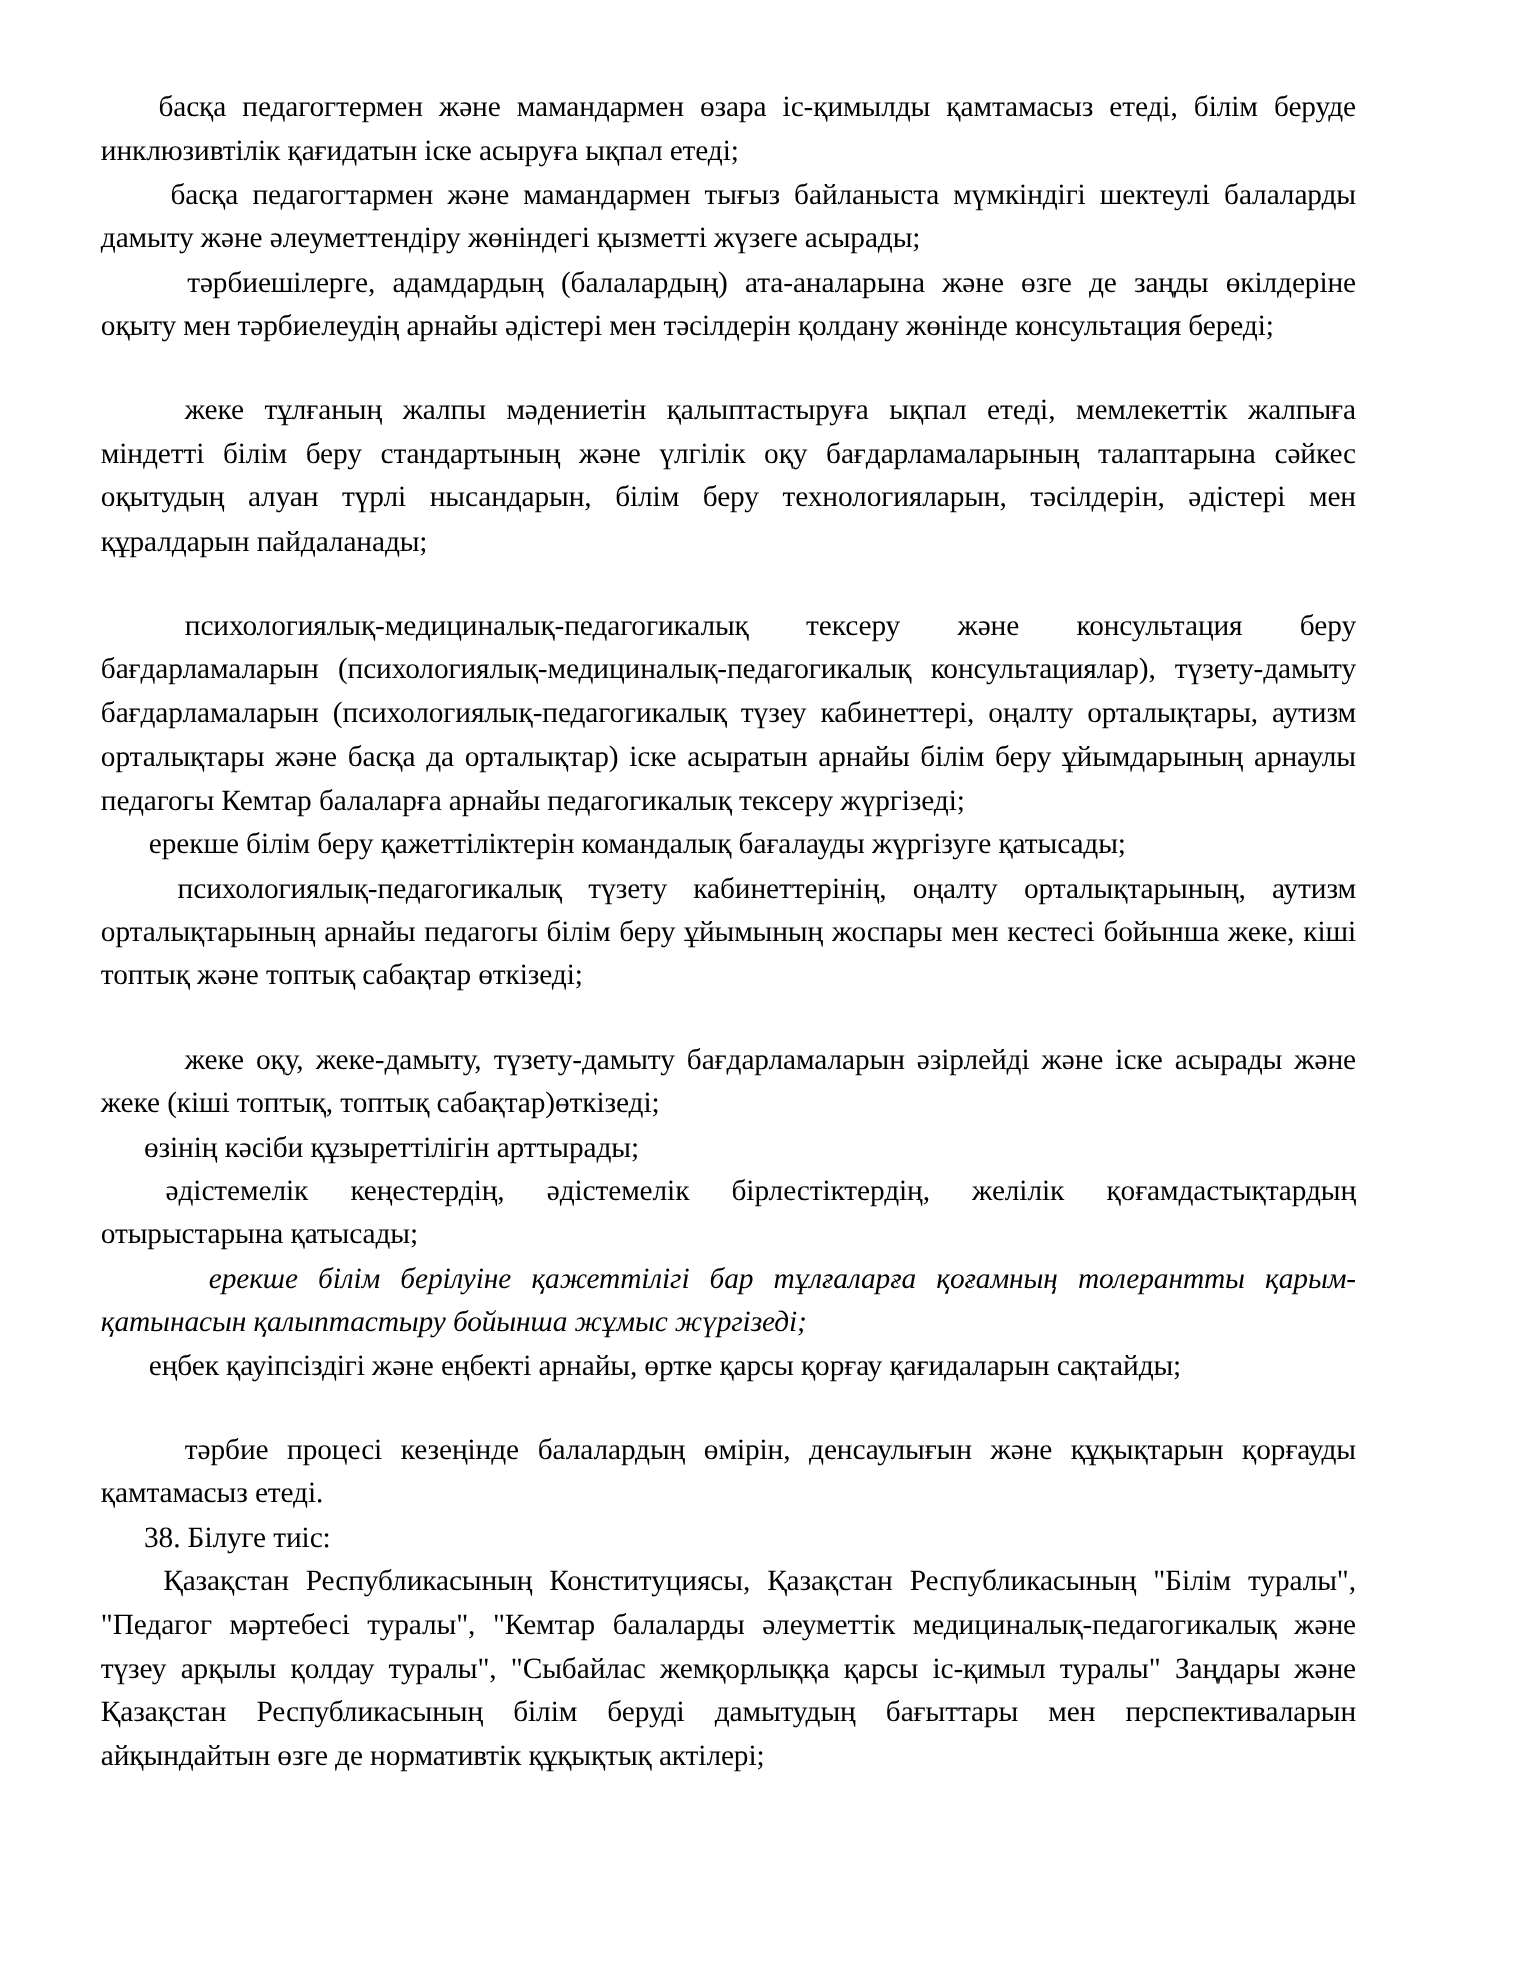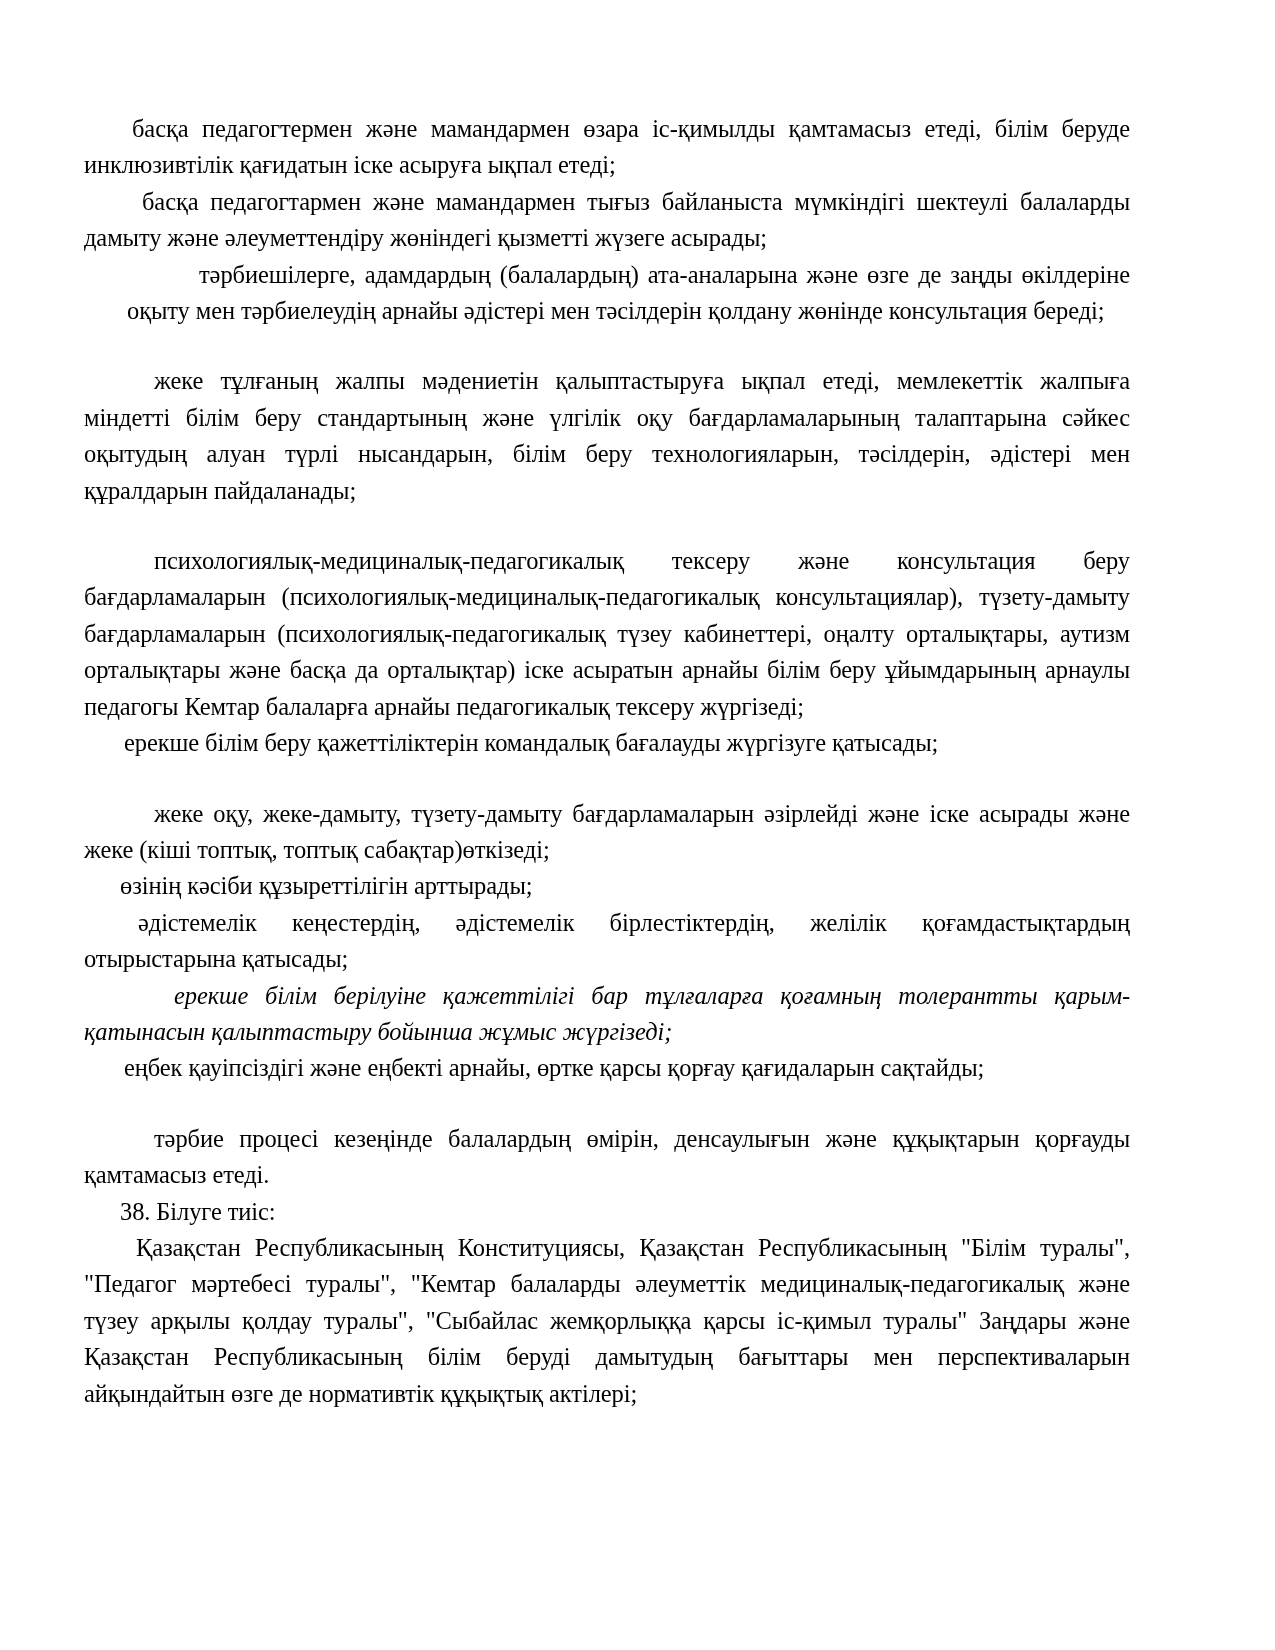--- a/index.html
+++ b/index.html
@@ -21,41 +21,42 @@
       top: 72px;
       width: 1046px;
     }
     .para {
       margin: 0;
       font-size: 24.5px;
       line-height: 36.4px;
       text-align: justify;
       letter-spacing: -0.1px;
     }
-    .i1 { text-indent: 48px; margin-top: 39px; }
+    .i1 { text-indent: 48px; }
     .i2 { text-indent: 58px; }
-    .i3 { text-indent: 72px; margin-left: 43px; }
+    .i3 { text-indent: 72px; }
     .i4 { text-indent: 70px; margin-top: 34px; }
     .i5 { text-indent: 40px; }
     .i6 { text-indent: 64px; }
     .i7 { text-indent: 36px; }
     .i8 { text-indent: 54px; }
     .i9 { text-indent: 90px; font-style: italic; }
     .i10 { text-indent: 52px; }
   </style>
 </head>
 <body>
 
 <div class="page">
   <p class="para i1">басқа педагогтермен және мамандармен өзара іс-қимылды қамтамасыз етеді, білім беруде инклюзивтілік қағидатын іске асыруға ықпал етеді;</p>
   <p class="para i2">басқа педагогтармен және мамандармен тығыз байланыста мүмкіндігі шектеулі балаларды дамыту және әлеуметтендіру жөніндегі қызметті жүзеге асырады;</p>
   <p class="para i3">тәрбиешілерге, адамдардың (балалардың) ата-аналарына және өзге де заңды өкілдеріне оқыту мен тәрбиелеудің арнайы әдістері мен тәсілдерін қолдану жөнінде консультация береді;</p>
   <p class="para i4">жеке тұлғаның жалпы мәдениетін қалыптастыруға ықпал етеді, мемлекеттік жалпыға міндетті білім беру стандартының және үлгілік оқу бағдарламаларының талаптарына сәйкес оқытудың алуан түрлі нысандарын, білім беру технологияларын, тәсілдерін, әдістері мен құралдарын пайдаланады;</p>
   <p class="para i4">психологиялық-медициналық-педагогикалық тексеру және консультация беру бағдарламаларын (психологиялық-медициналық-педагогикалық консультациялар), түзету-дамыту бағдарламаларын (психологиялық-педагогикалық түзеу кабинеттері, оңалту орталықтары, аутизм орталықтары және басқа да орталықтар) іске асыратын арнайы білім беру ұйымдарының арнаулы педагогы Кемтар балаларға арнайы педагогикалық тексеру жүргізеді;</p>
   <p class="para i5">ерекше білім беру қажеттіліктерін командалық бағалауды жүргізуге қатысады;</p>
+  <p class="para i6">психологиялық-педагогикалық түзету кабинеттерінің, оңалту орталықтарының, аутизм орталықтарының арнайы педагогы білім беру ұйымының жоспары мен кестесі бойынша жеке, кіші топтық және топтық сабақтар өткізеді;</p>
   <p class="para i4">жеке оқу, жеке-дамыту, түзету-дамыту бағдарламаларын әзірлейді және іске асырады және жеке (кіші топтық, топтық сабақтар)өткізеді;</p>
   <p class="para i7">өзінің кәсіби құзыреттілігін арттырады;</p>
   <p class="para i8">әдістемелік кеңестердің, әдістемелік бірлестіктердің, желілік қоғамдастықтардың отырыстарына қатысады;</p>
   <p class="para i9">ерекше білім берілуіне қажеттілігі бар тұлғаларға қоғамның толерантты қарым-қатынасын қалыптастыру бойынша жұмыс жүргізеді;</p>
   <p class="para i5">еңбек қауіпсіздігі және еңбекті арнайы, өртке қарсы қорғау қағидаларын сақтайды;</p>
   <p class="para i4">тәрбие процесі кезеңінде балалардың өмірін, денсаулығын және құқықтарын қорғауды қамтамасыз етеді.</p>
   <p class="para i7">38. Білуге тиіс:</p>
   <p class="para i10">Қазақстан Республикасының Конституциясы, Қазақстан Республикасының "Білім туралы", "Педагог мәртебесі туралы", "Кемтар балаларды әлеуметтік медициналық-педагогикалық және түзеу арқылы қолдау туралы", "Сыбайлас жемқорлыққа қарсы іс-қимыл туралы" Заңдары және Қазақстан Республикасының білім беруді дамытудың бағыттары мен перспективаларын айқындайтын өзге де нормативтік құқықтық актілері;</p>
 </div>
 

